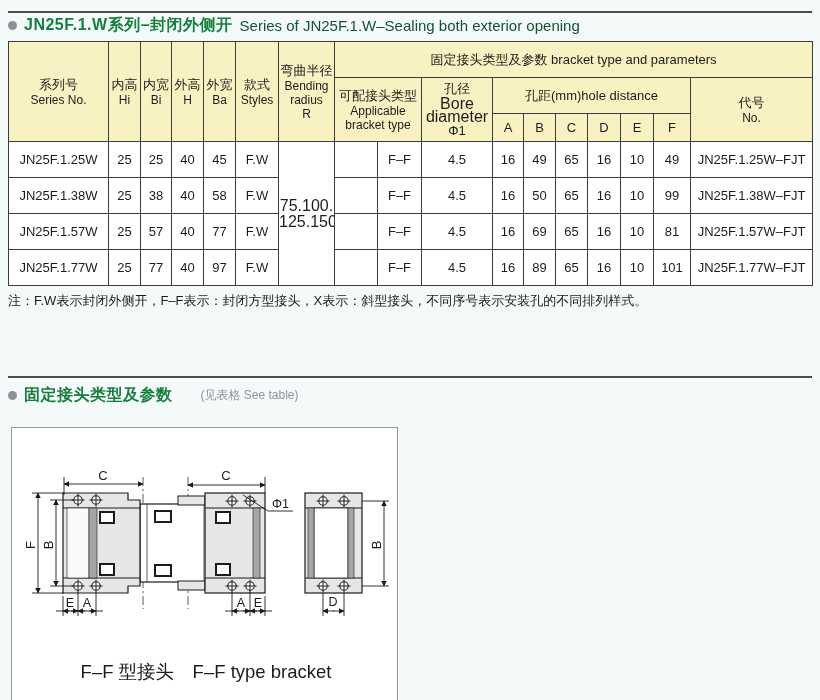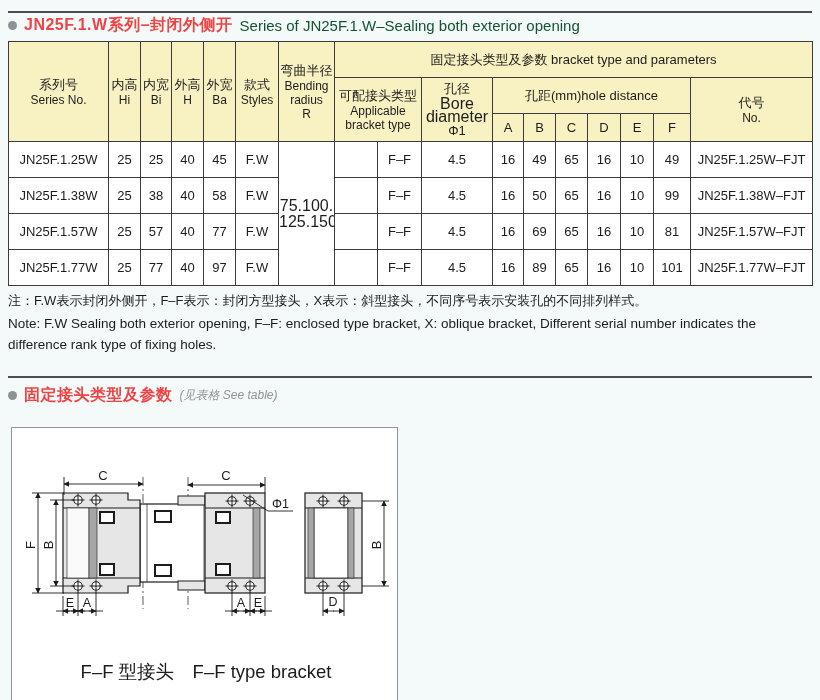--- a/index.html
+++ b/index.html
@@ -5,23 +5,23 @@
   html,body{margin:0;padding:0;}
   body{
     width:820px;height:700px;position:relative;overflow:hidden;
     background:#f4f9fa;
     font-family:"Liberation Sans","DejaVu Sans",sans-serif;
     color:#1c1c1c;
   }
   .rule{position:absolute;left:8px;width:804px;height:2px;background:#4d4d4d;}
   .sec-title{position:absolute;left:8px;display:flex;align-items:center;gap:7px;white-space:nowrap;}
   .bullet{width:9px;height:9px;border-radius:50%;background:#8c9296;flex:0 0 auto;}
-  .t-zh{font-weight:bold;font-size:16px;color:#ef4444;letter-spacing:.5px;}
+  .t-zh{font-weight:bold;font-size:16px;color:#15803d;letter-spacing:.5px;}
   .t-en{font-size:15px;color:#14532d;}
-  .t-aside{font-size:12px;color:#909497;margin-left:0;font-style:italic;}
+  .t-aside{font-size:12px;color:#909497;margin-left:21px;}
 
   table.spec{
     position:absolute;left:8px;top:41px;width:804px;
     border-collapse:collapse;table-layout:fixed;
     background:#fff;
   }
   table.spec th,table.spec td{
     border:1px solid #3c3c3c;padding:0;text-align:center;vertical-align:middle;
     font-weight:normal;overflow:hidden;
   }
@@ -208,21 +208,20 @@
     <td class="data">16</td>
     <td class="data">10</td>
     <td class="data">101</td>
     <td class="data">JN25F.1.77W–FJT</td>
   </tr>
 </tbody>
   </table>
 
 <div class="notes">
   <div class="note-zh">注：F.W表示封闭外侧开，F–F表示：封闭方型接头，X表示：斜型接头，不同序号表示安装孔的不同排列样式。</div>
-  <div class="note-en">Note: F.W Sealing both exterior opening, F–F: enclosed type bracket, X: oblique bracket, Different serial number indicates the difference rank type of fixing holes.</div>
 </div>
 
 <div class="rule" style="top:376px"></div>
 
 <div class="sec-title" style="top:385px">
   <span class="bullet"></span>
   <span class="t-zh">固定接头类型及参数</span>
   <span class="t-aside">(见表格 See table)</span>
 </div>
 

